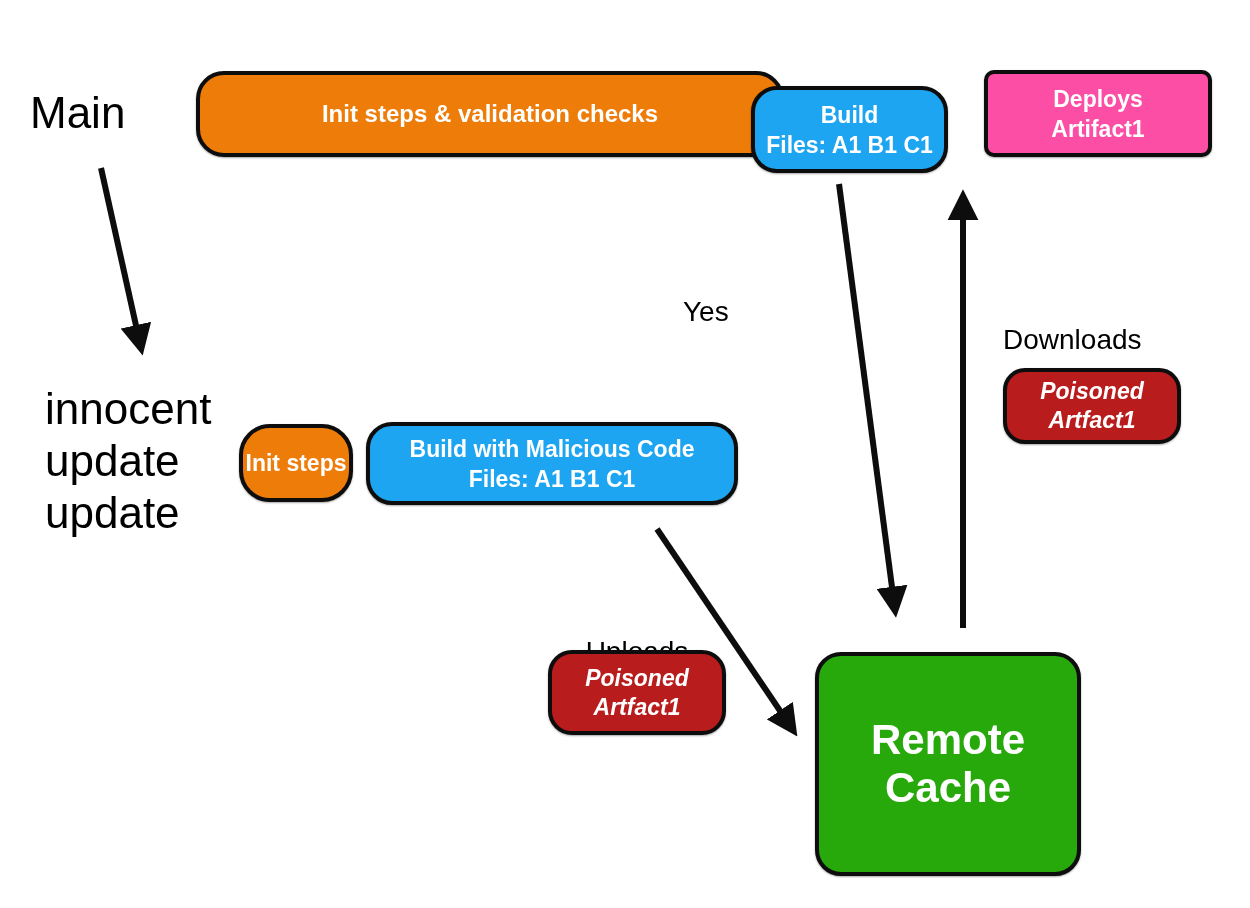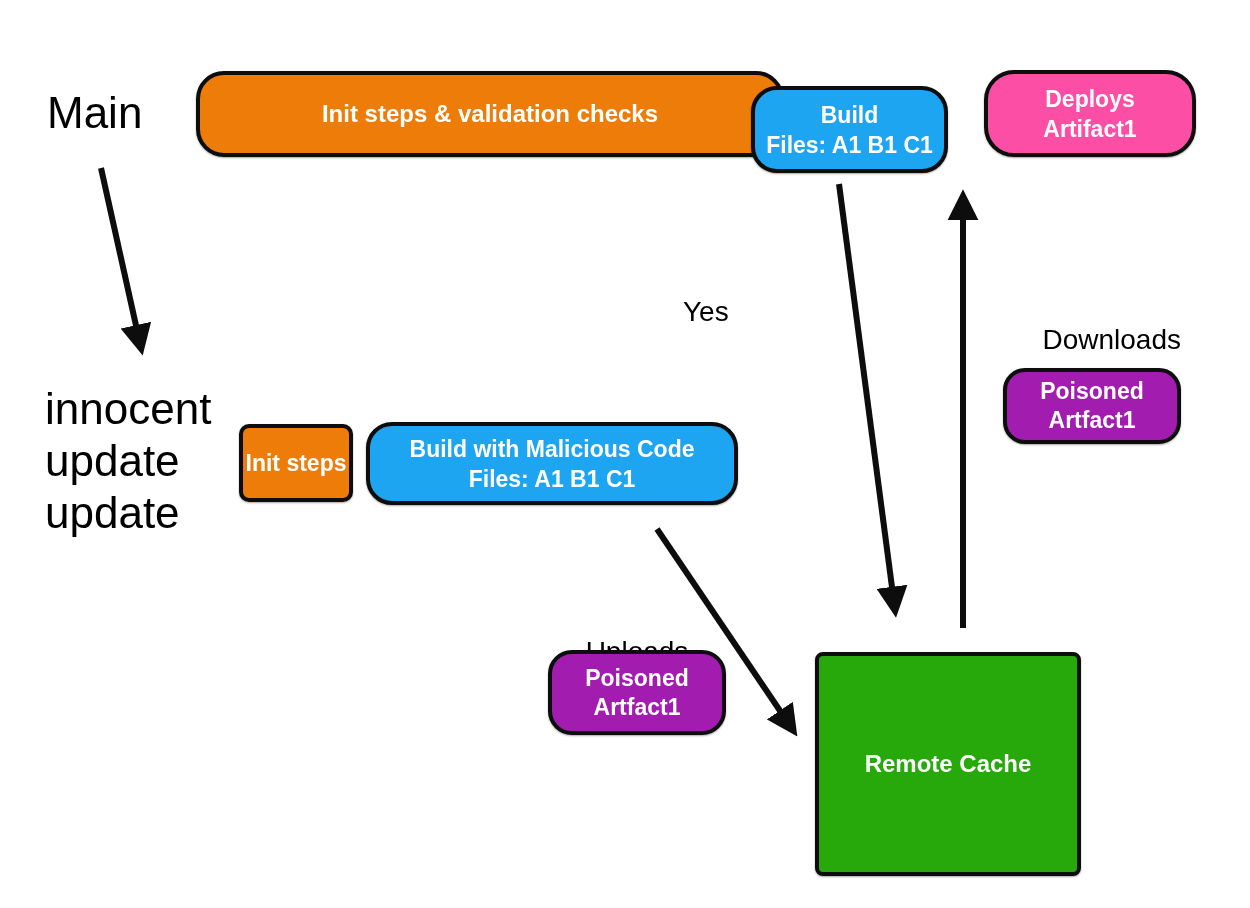--- a/index.html
+++ b/index.html
@@ -15,21 +15,21 @@
     display:flex;flex-direction:column;align-items:center;justify-content:center;
     border:4px solid #0d0d0d;
     box-sizing:border-box;
     color:#ffffff;font-weight:bold;text-align:center;
     box-shadow:0 1px 2px rgba(0,0,0,0.35);
   }
   .node .line{display:block;}
   .orange{background:#EE7C09;}
   .blue{background:#1EA5F2;}
   .pink{background:#FB4EA4;}
-  .teal{background:#a21caf;}
+  .teal{background:#b91c1c;font-style:italic;}
   .green{background:#27A80B;}
   .plain-label{
     position:absolute;color:#000000;font-weight:normal;
   }
   svg.arrows{position:absolute;left:0;top:0;width:1250px;height:908px;pointer-events:none;}
 </style>
 </head>
 <body>
 
 <div class="canvas">
@@ -39,66 +39,66 @@
       <marker id="ah" viewBox="0 0 10 10" refX="7.5" refY="5" markerWidth="5.2" markerHeight="5.2" orient="auto-start-reverse">
         <path d="M0,0 L10,5 L0,10 z" fill="#0d0d0d"></path>
       </marker>
     </defs>
     <line x1="101" y1="168" x2="141" y2="348" stroke="#0d0d0d" stroke-width="6" marker-end="url(#ah)"></line>
     <line x1="839" y1="184" x2="895" y2="610" stroke="#0d0d0d" stroke-width="6" marker-end="url(#ah)"></line>
     <line x1="963" y1="628" x2="963" y2="197" stroke="#0d0d0d" stroke-width="6" marker-end="url(#ah)"></line>
     <line x1="657" y1="529" x2="793" y2="730" stroke="#0d0d0d" stroke-width="6" marker-end="url(#ah)"></line>
   </svg>
 
-  <div class="plain-label" style="left:30px;top:88px;font-size:44px;margin-left:17px;">Main</div>
+  <div class="plain-label" style="left:30px;top:88px;font-size:44px;">Main</div>
 
   <div class="plain-label" style="left:45px;top:383px;font-size:44px;line-height:52px;">
     <span class="line" style="display:block">innocent</span>
     <span class="line" style="display:block">update</span>
     <span class="line" style="display:block">update</span>
   </div>
 
   <div class="plain-label" style="left:683px;top:294px;font-size:28px;line-height:35px;">
     <span style="display:block">Yes</span>
   </div>
 
-  <div class="plain-label" style="left:1003px;top:324px;width:178px;text-align:right;font-size:28px;">Downloads</div>
+  <div class="plain-label" style="left:1003px;top:324px;width:178px;text-align:left;font-size:28px;">Downloads</div>
 
   <div class="plain-label" style="left:548px;top:636px;width:178px;text-align:center;font-size:28px;">Uploads</div>
 
   <div class="node orange" style="left:196px;top:71px;width:588px;height:86px;border-radius:28px;font-size:24px;text-align:right;">
     <span class="line">Init steps &amp; validation checks</span>
   </div>
 
   <div class="node blue" style="left:751px;top:70px;width:197px;height:87px;border-radius:26px;font-size:23px;line-height:30px;margin-top:16px;">
     <span class="line">Build</span>
     <span class="line">Files: A1 B1 C1</span>
   </div>
 
-  <div class="node pink" style="left:984px;top:70px;width:212px;height:87px;border-radius:30px;font-size:23px;line-height:30px;">
+  <div class="node pink" style="left:984px;top:70px;width:228px;height:87px;border-radius:10px;font-size:23px;line-height:30px;">
     <span class="line">Deploys</span>
     <span class="line">Artifact1</span>
   </div>
 
-  <div class="node orange" style="left:239px;top:424px;width:114px;height:78px;border-radius:10px;font-size:23px;">
+  <div class="node orange" style="left:239px;top:424px;width:114px;height:78px;border-radius:31px;font-size:23px;">
     <span class="line">Init steps</span>
   </div>
 
   <div class="node blue" style="left:366px;top:422px;width:372px;height:83px;border-radius:26px;font-size:23px;line-height:30px;">
     <span class="line">Build with Malicious Code</span>
     <span class="line">Files: A1 B1 C1</span>
   </div>
 
   <div class="node teal" style="left:1003px;top:368px;width:178px;height:76px;border-radius:22px;font-size:23px;line-height:29px;">
     <span class="line">Poisoned</span>
     <span class="line">Artfact1</span>
   </div>
 
   <div class="node teal" style="left:548px;top:650px;width:178px;height:85px;border-radius:24px;font-size:23px;line-height:29px;">
     <span class="line">Poisoned</span>
     <span class="line">Artfact1</span>
   </div>
 
-  <div class="node green" style="left:815px;top:652px;width:266px;height:224px;border-radius:8px;font-size:24px;">
+  <div class="node green" style="left:815px;top:652px;width:266px;height:224px;border-radius:26px;font-size:42px;">
     <span class="line">Remote Cache</span>
   </div>
 
 </div>
 
 </body></html>

